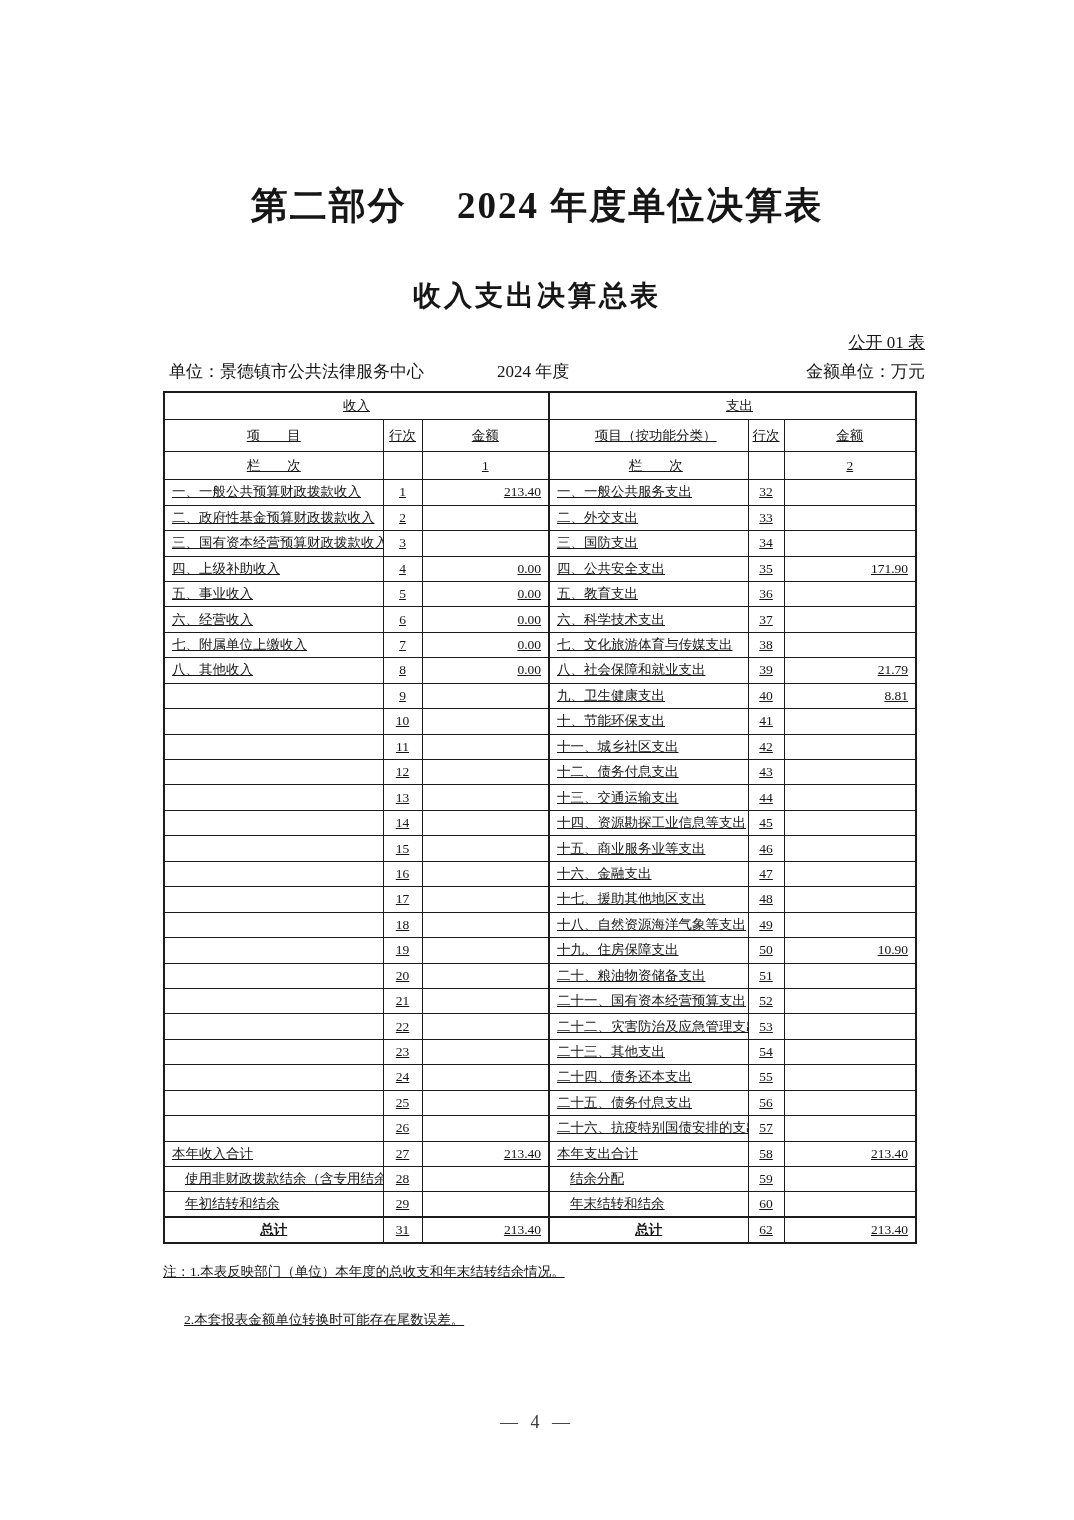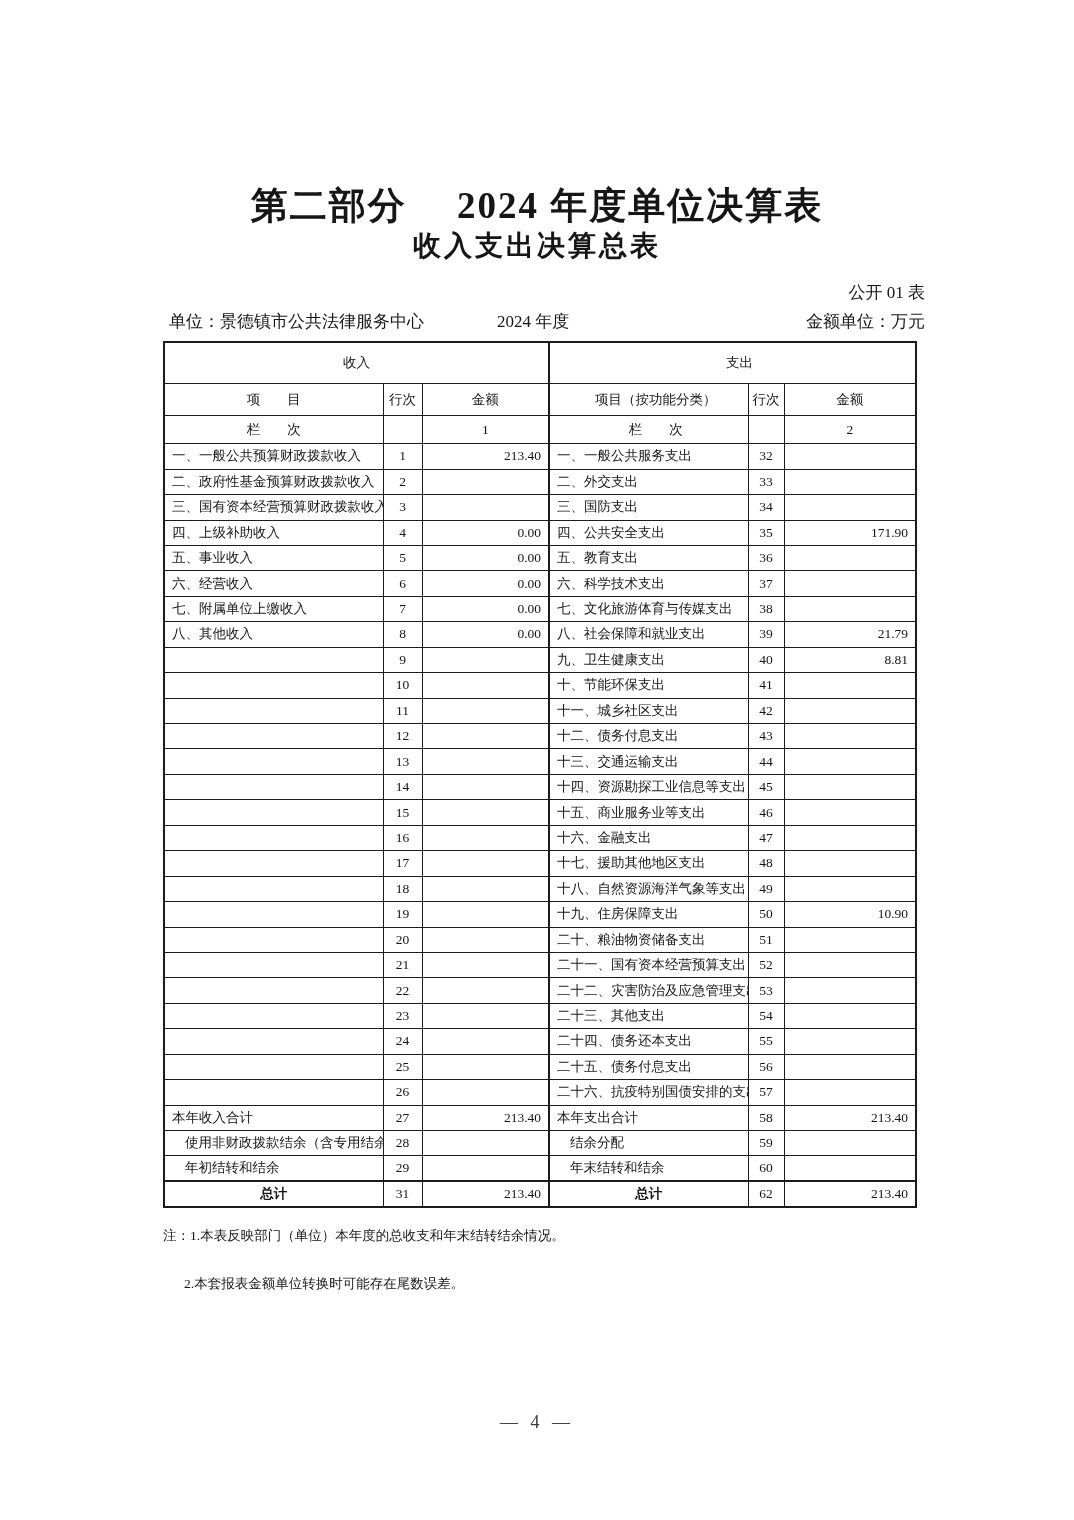--- a/index.html
+++ b/index.html
@@ -15,26 +15,27 @@
   }
   .part-title {
     padding-top:186px;
     text-align:center;
     font-size:37px;
     font-weight:bold;
     letter-spacing:2px;
     line-height:1.1;
   }
   .table-title {
+    margin-top:50px;
     text-align:center;
     font-size:28px;
     font-weight:bold;
     letter-spacing:3px;
   }
-  .content { margin-left:163px; width:762px; }
+  .content { margin-left:163px; width:762px;text-decoration:underline; }
   .form-code {
     margin-top:16px;
     text-align:right;
     font-size:17px;
   }
   .unit-row {
     position:relative;
     margin-top:6px;
     height:26px;
     font-size:17px;
@@ -50,21 +51,21 @@
     table-layout:fixed;
     border:2px solid #1c1c1c;
     font-size:13.5px;
   }
   table.fin th, table.fin td {
     border:1px solid #1c1c1c;
     vertical-align:middle;
     overflow:hidden;
     white-space:nowrap;
   }
-  .section-row th { height:42px; font-weight:normal; text-align:center; border-bottom:2px solid #1c1c1c; }
+  .section-row th { height:28px; font-weight:normal; text-align:center; border-bottom:2px solid #1c1c1c; }
   .colhead-row th { height:32px; font-weight:normal; text-align:center; border-bottom:1px solid #1c1c1c; }
   .index-row  td { height:28px; text-align:center; border-bottom:2px solid #1c1c1c; }
   .mid { border-left:2px solid #1c1c1c !important;padding-left:14px; }
   tbody tr { height:25.45px; }
   td.item   { text-align:left;  padding-left:7px; }
   td.item.indent { padding-left:20px; }
   td.line   { text-align:center; }
   td.amount { text-align:right; padding-right:7px; }
   tr.total-row td { border-top:2px solid #1c1c1c; }
   tr.total-row td.item { text-align:center; font-weight:bold; padding-left:0; }

